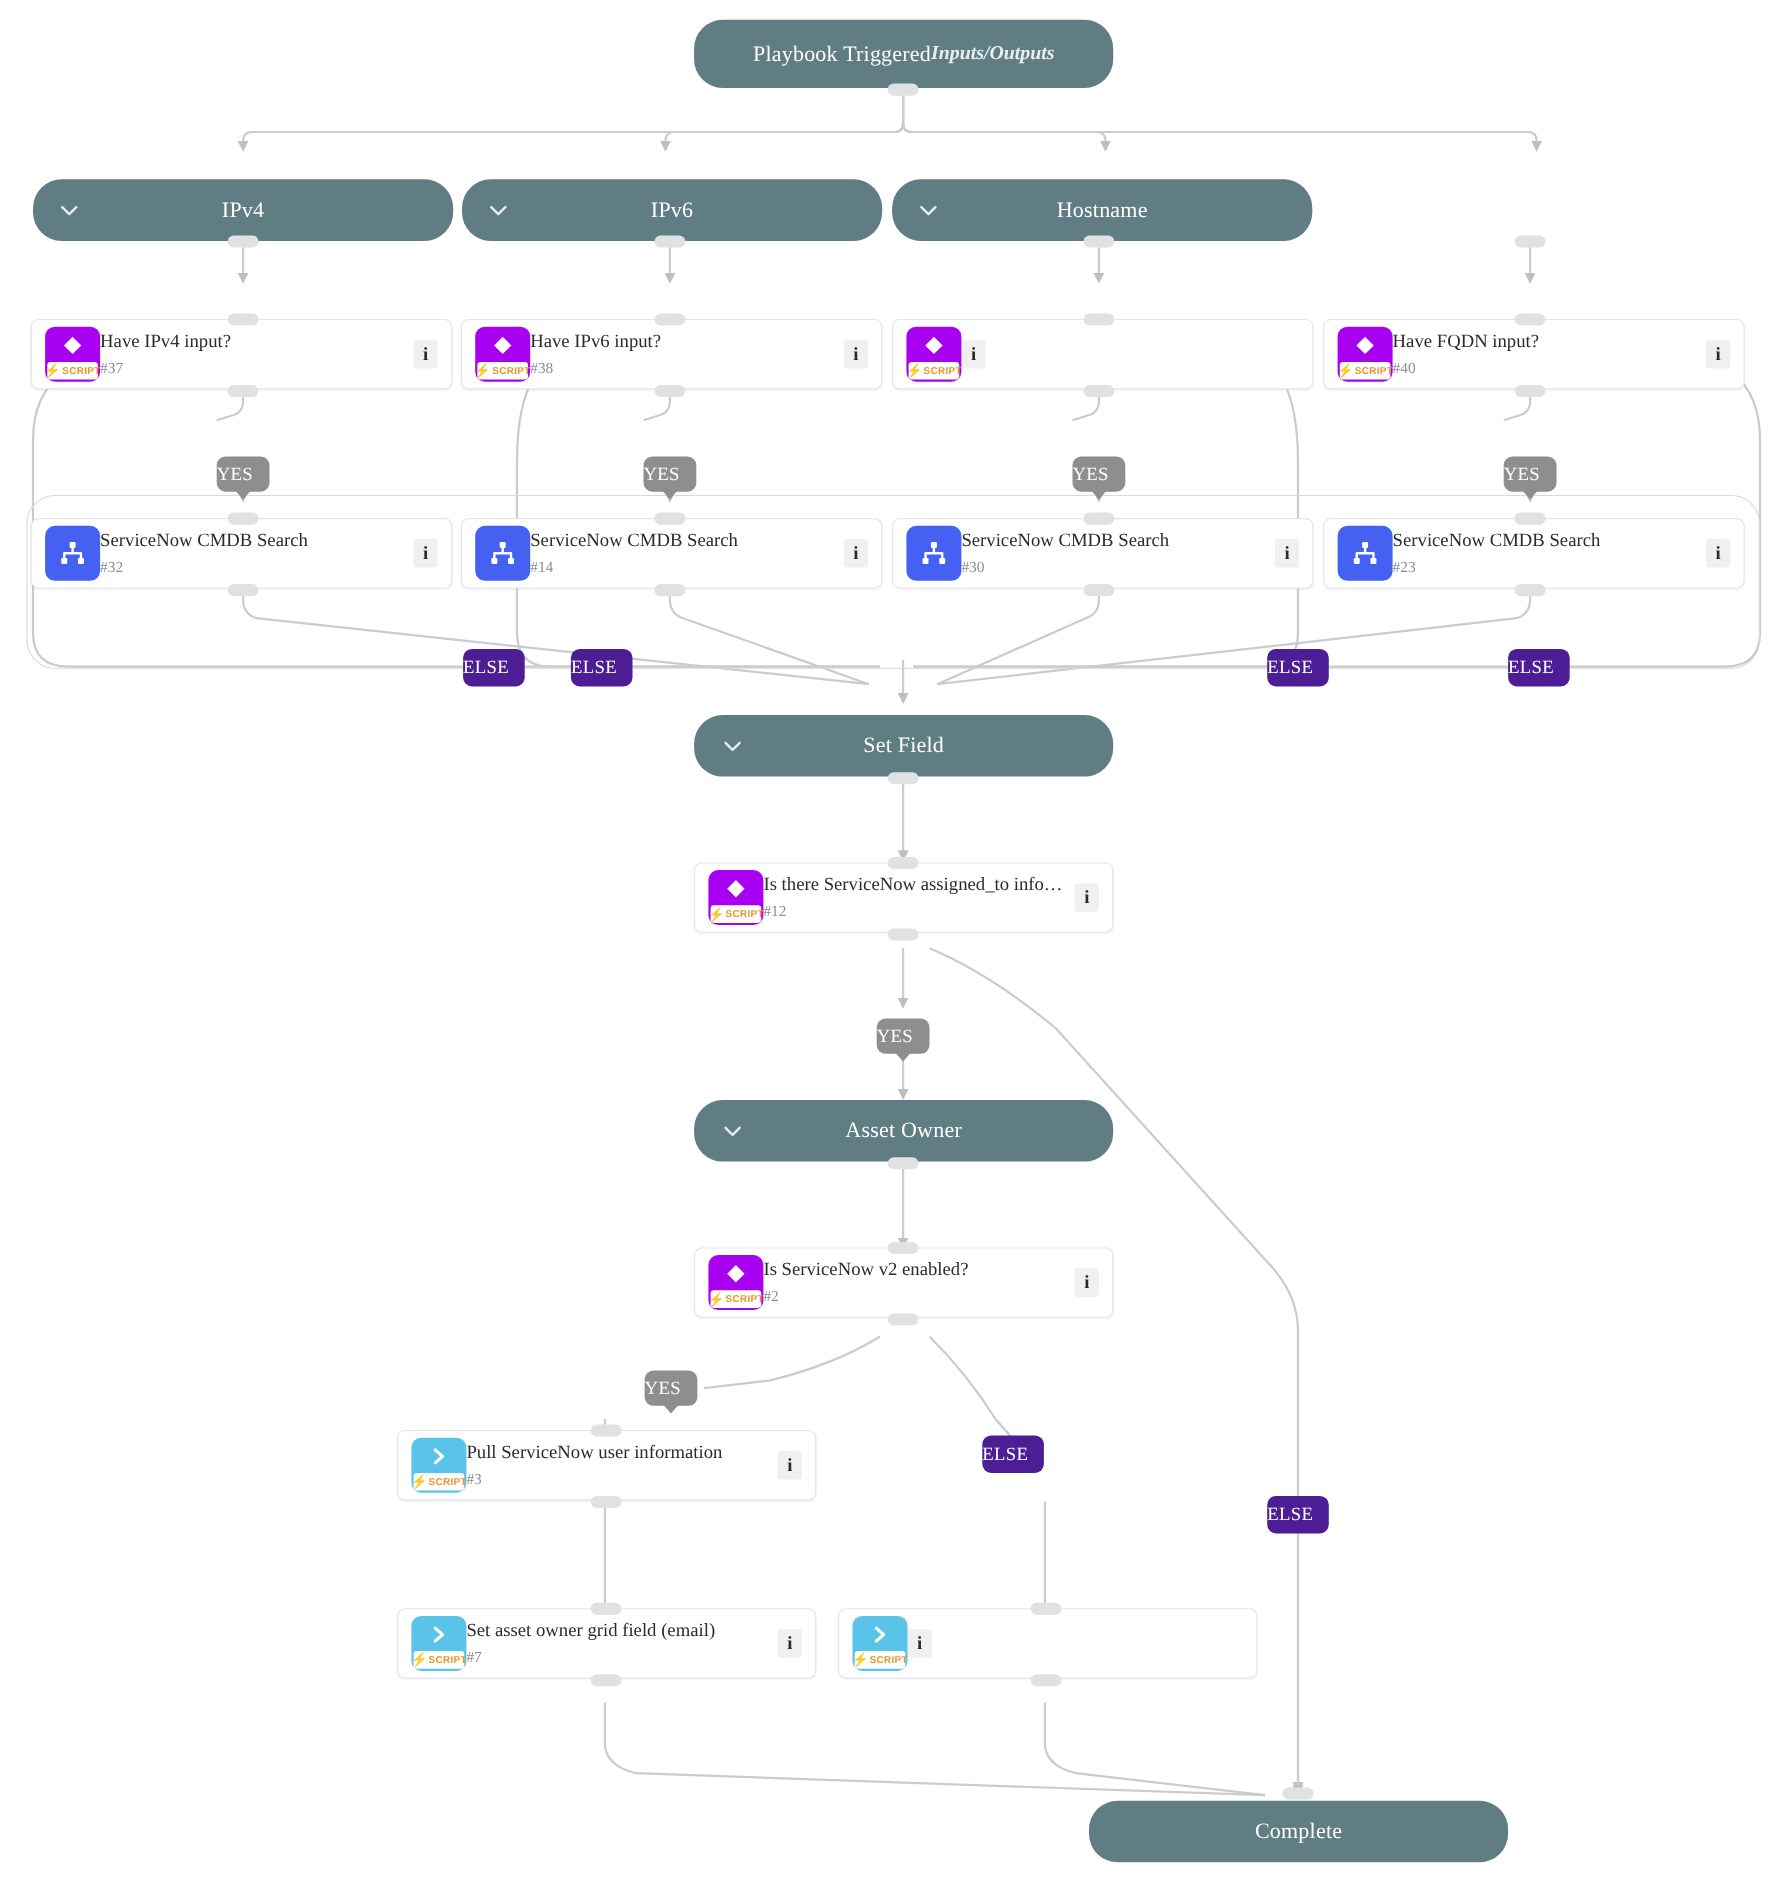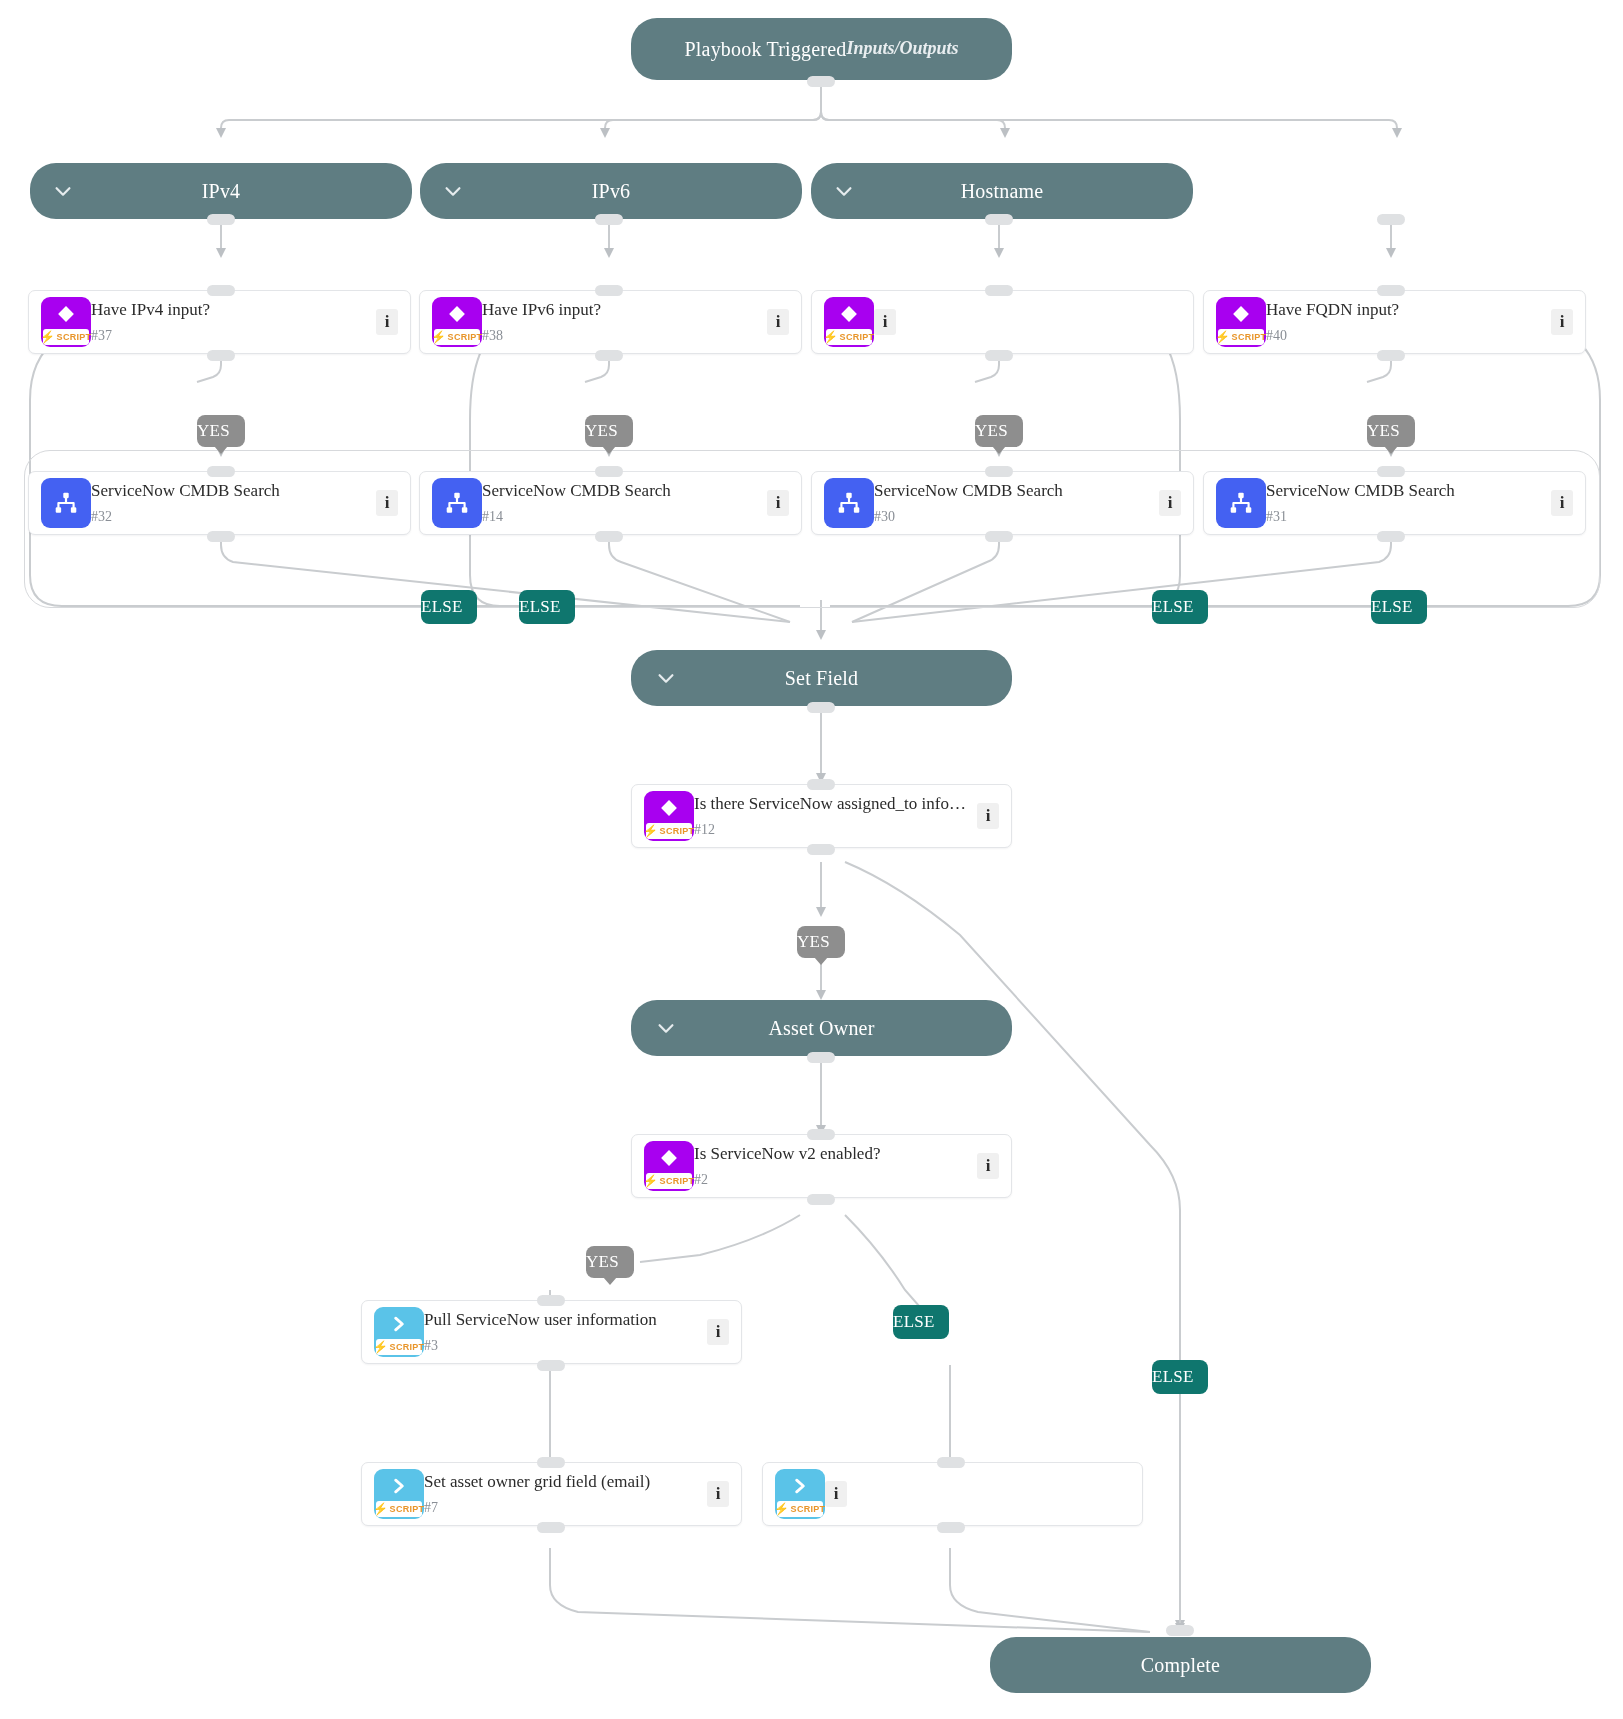--- a/index.html
+++ b/index.html
@@ -39,21 +39,21 @@
         display:flex;align-items:center;justify-content:center;color:#2b2b2b;font-size:17px;font-weight:bold;
         font-family:"Liberation Serif",serif;}
 
   
   .group-frame{position:absolute;border:1px solid #d7d9dc;border-radius:26px;box-sizing:border-box;background:transparent;}
 
   
   .blabel{position:absolute;border-radius:8px;display:flex;align-items:center;justify-content:flex-start;
           color:#ffffff;font-size:17px;letter-spacing:.3px;box-sizing:border-box;}
   .blabel.yes{background:#8e8e8e;}
-  .blabel.els{background:#0f766e;}
+  .blabel.els{background:#4c1d95;}
   .blabel .tail{position:absolute;left:50%;bottom:-7px;margin-left:-7px;width:0;height:0;
                 border-left:7px solid transparent;border-right:7px solid transparent;}
   .blabel.yes .tail{border-top:8px solid #8e8e8e;}
 
   
   .stub{position:absolute;width:28px;height:11px;background:#dfe1e3;border-radius:6px;}
 </style>
 </head>
 <body>
 
@@ -329,21 +329,21 @@
         <svg width="26" height="26" viewBox="0 0 24 24" fill="none" stroke="#ffffff" stroke-width="2" stroke-linecap="round" stroke-linejoin="round">
           <rect x="9.5" y="2.5" width="5" height="5" rx="1" fill="#ffffff" stroke="none"></rect>
           <rect x="2.5" y="16" width="5" height="5" rx="1" fill="#ffffff" stroke="none"></rect>
           <rect x="16.5" y="16" width="5" height="5" rx="1" fill="#ffffff" stroke="none"></rect>
           <path d="M12,7.5 L12,12 M5,16 L5,12 L19,12 L19,16"></path>
         </svg>
       </span>
     </div>
     <div class="body">
       <div class="ttl">ServiceNow CMDB Search</div>
-      <div class="num">#31</div>
+      <div class="num">#23</div>
     </div>
     <div class="info">i</div>
   </div>
   <div class="stub" style="left:1377px;top:466px;"></div>
   <div class="stub" style="left:1377px;top:531px;"></div>
 
   <div class="blabel els" style="left:421px;top:590px;width:56px;height:34px;">
     <span>ELSE</span>
   </div>
   <div class="blabel els" style="left:519px;top:590px;width:56px;height:34px;">

